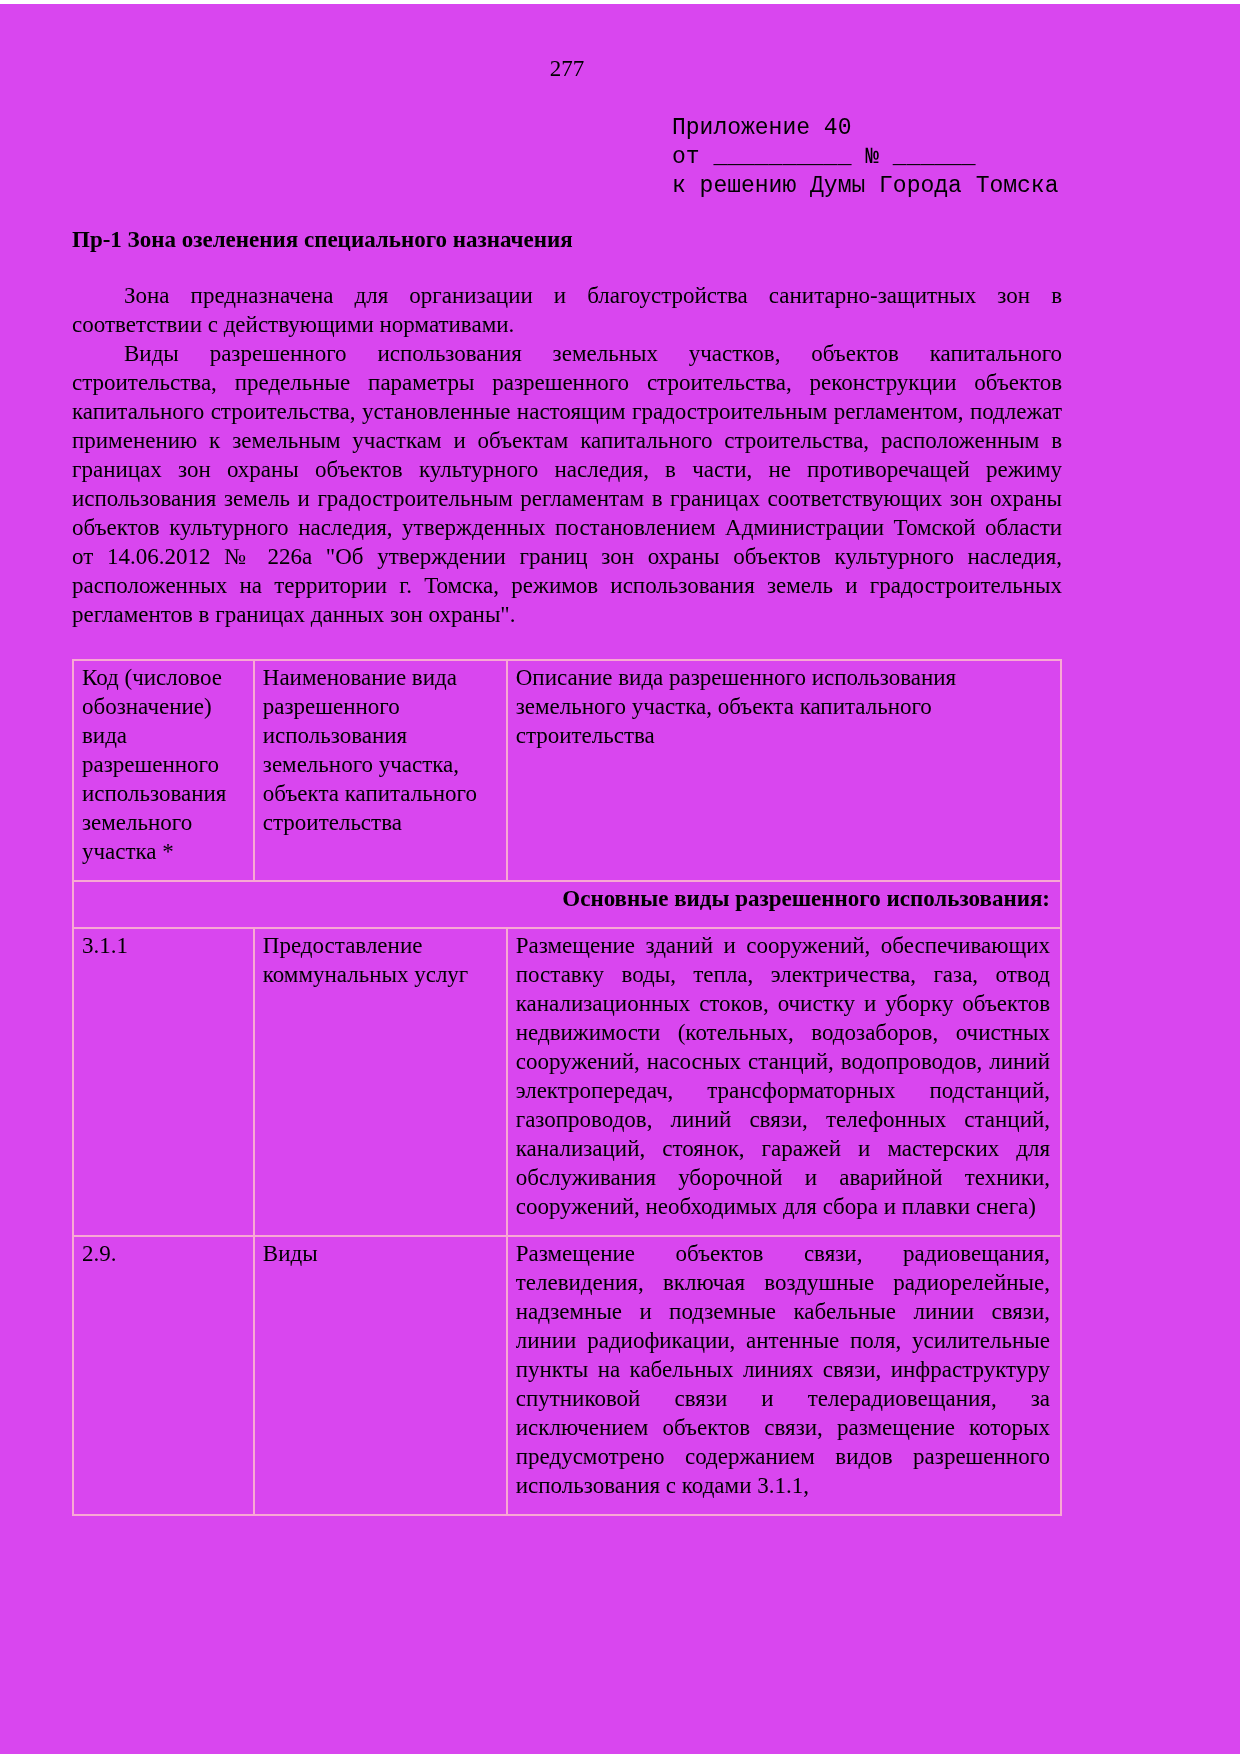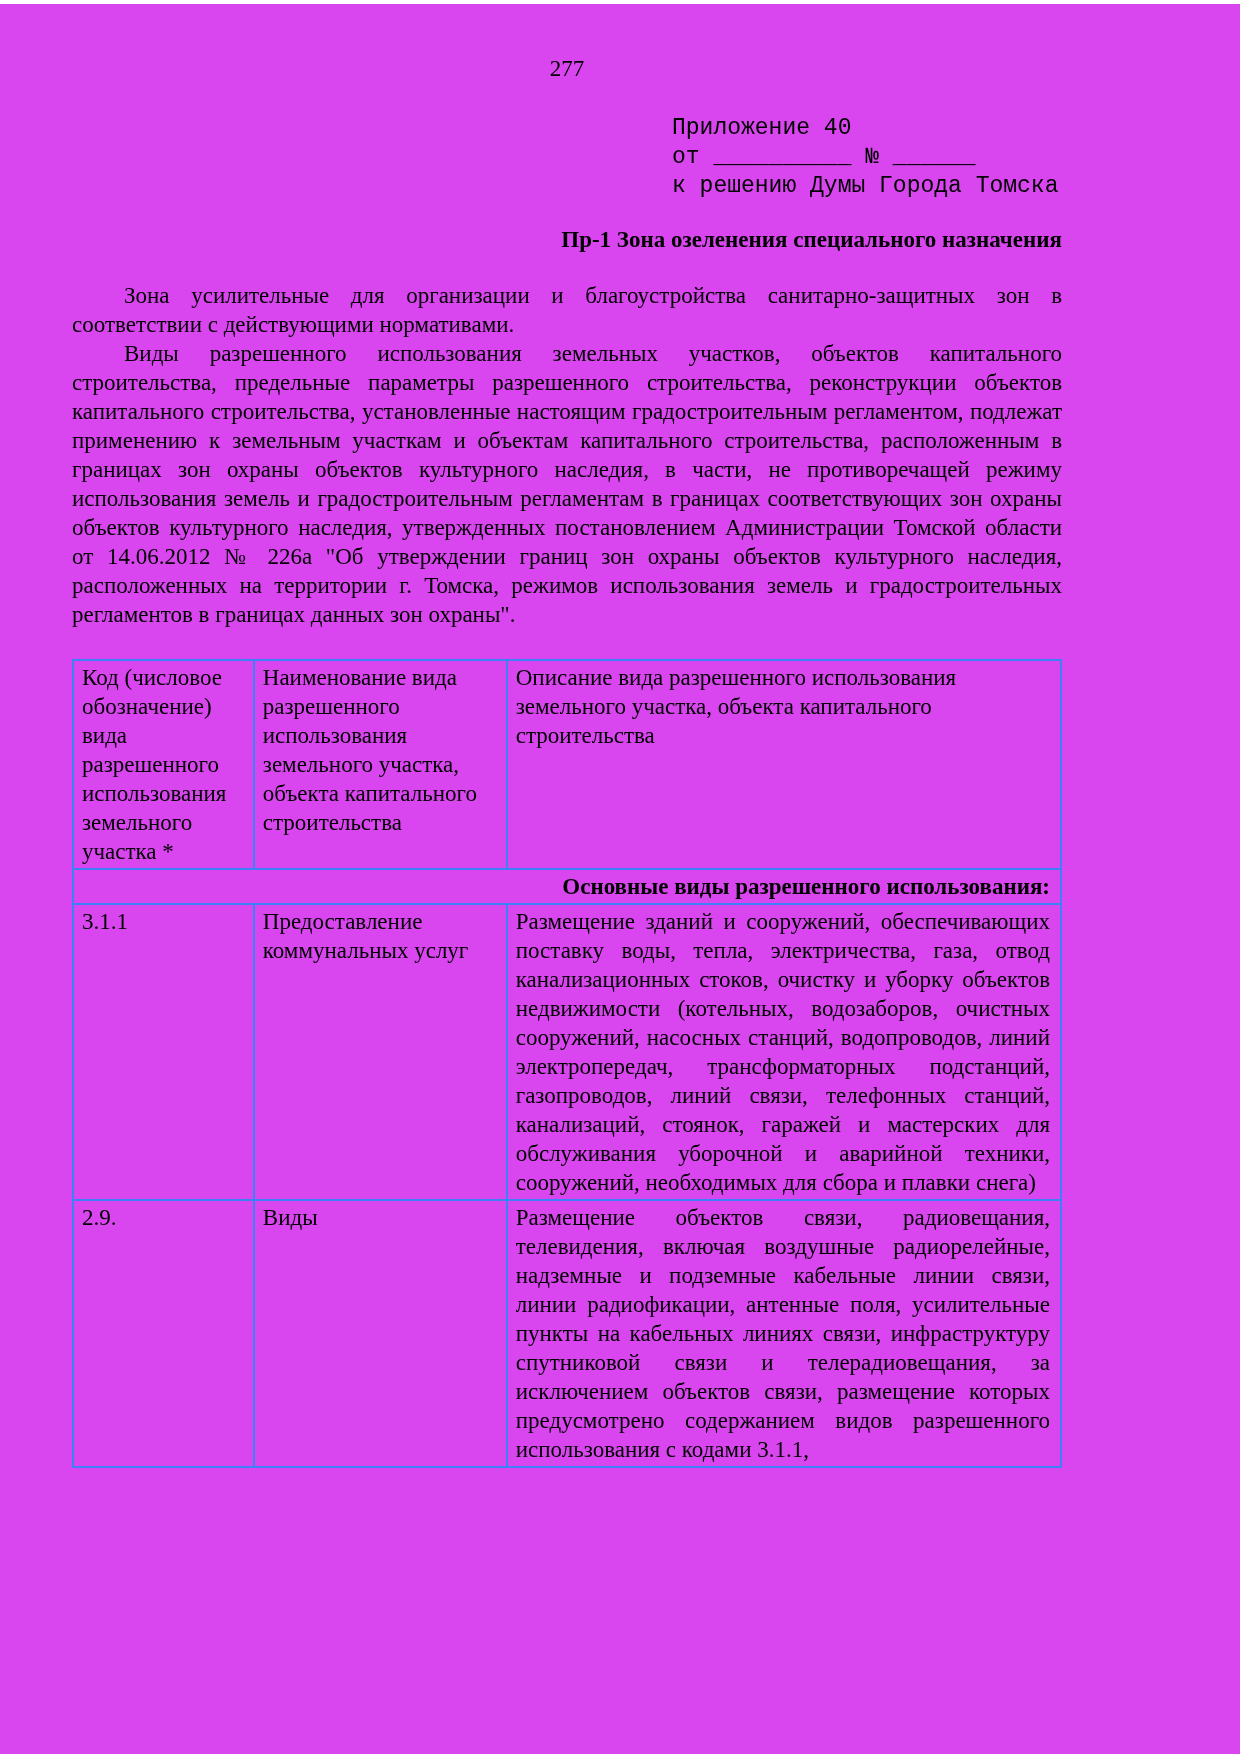--- a/index.html
+++ b/index.html
@@ -14,40 +14,40 @@
     color: #000000;
     font-family: "Liberation Serif", "DejaVu Serif", serif;
     font-size: 23px;
     line-height: 29px;
     overflow: hidden;
   }
   .page-number { text-align: center; }
   .appendix { margin-top: 31px; margin-left: 600px; font-family: Liberation Mono, monospace; }
   .doc-title {
     margin-top: 24px;
-    text-align: right;
+    text-align: left;
     font-weight: bold;
   }
   .body-text { margin-top: 27px; }
   .para {
     margin: 0;
     text-indent: 52px;
     text-align: justify;
     text-align-last: left;
   }
   table.vri {
     margin-top: 30px;
     width: 100%;
     border-collapse: collapse;
     table-layout: fixed;
   }
   table.vri td {
-    border: 2px solid #3b82f6;
+    border: 2px solid #f9a8d4;
     vertical-align: top;
-    padding: 2px 10px 2px 8px;
+    padding: 2px 10px 14px 8px;
   }
   col.c-code { width: 18.3%; }
   col.c-name { width: 25.6%; }
   col.c-desc { width: 56.1%; }
   td.h-desc { vertical-align: middle; }
   td.section-row {
     font-weight: bold;
     text-align: right;
     padding-top: 1px;
     padding-bottom: 1px;
@@ -67,21 +67,21 @@
 
   <div class="appendix">
     <div>Приложение 40</div>
     <div>от __________ № ______</div>
     <div>к решению Думы Города Томска</div>
   </div>
 
   <div class="doc-title">Пр-1 Зона озеленения специального назначения</div>
 
   <div class="body-text">
-    <p class="para">Зона усилительные для организации и благоустройства санитарно-защитных зон в соответствии с действующими нормативами.</p>
+    <p class="para">Зона предназначена для организации и благоустройства санитарно-защитных зон в соответствии с действующими нормативами.</p>
     <p class="para">Виды разрешенного использования земельных участков, объектов капитального строительства, предельные параметры разрешенного строительства, реконструкции объектов капитального строительства, установленные настоящим градостроительным регламентом, подлежат применению к земельным участкам и объектам капитального строительства, расположенным в границах зон охраны объектов культурного наследия, в части, не противоречащей режиму использования земель и градостроительным регламентам в границах соответствующих зон охраны объектов культурного наследия, утвержденных постановлением Администрации Томской области от 14.06.2012 № 226а "Об утверждении границ зон охраны объектов культурного наследия, расположенных на территории г. Томска, режимов использования земель и градостроительных регламентов в границах данных зон охраны".</p>
   </div>
 
   <table class="vri">
     <colgroup>
       <col class="c-code">
       <col class="c-name">
       <col class="c-desc">
     </colgroup>
     <tbody>

